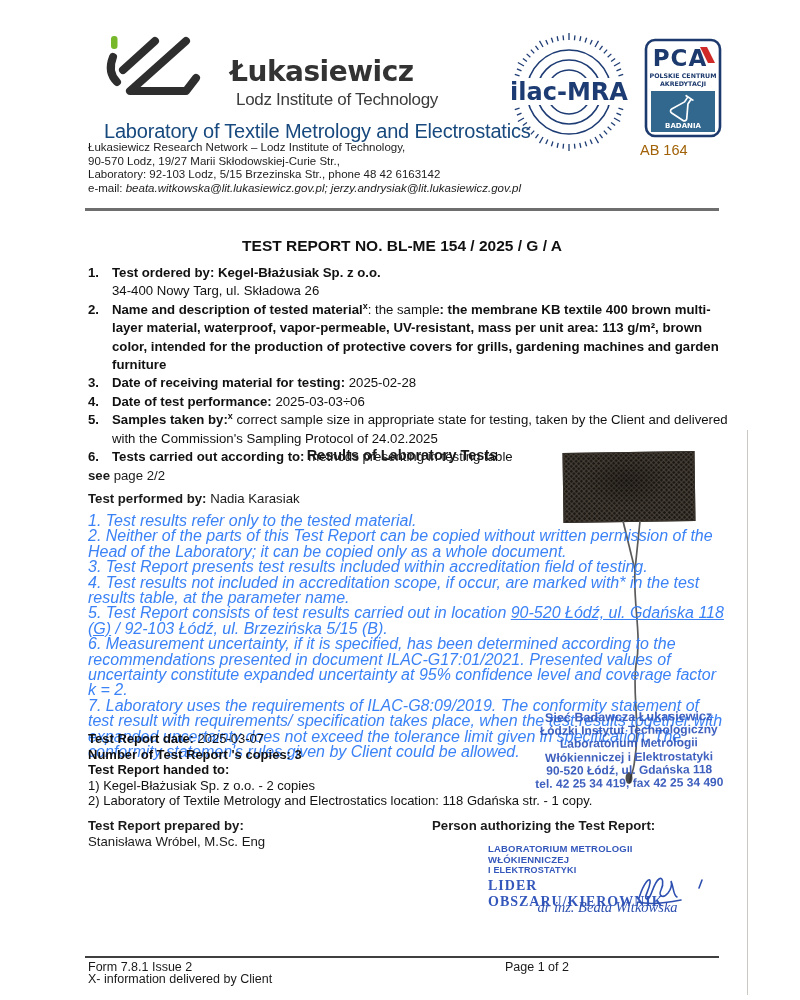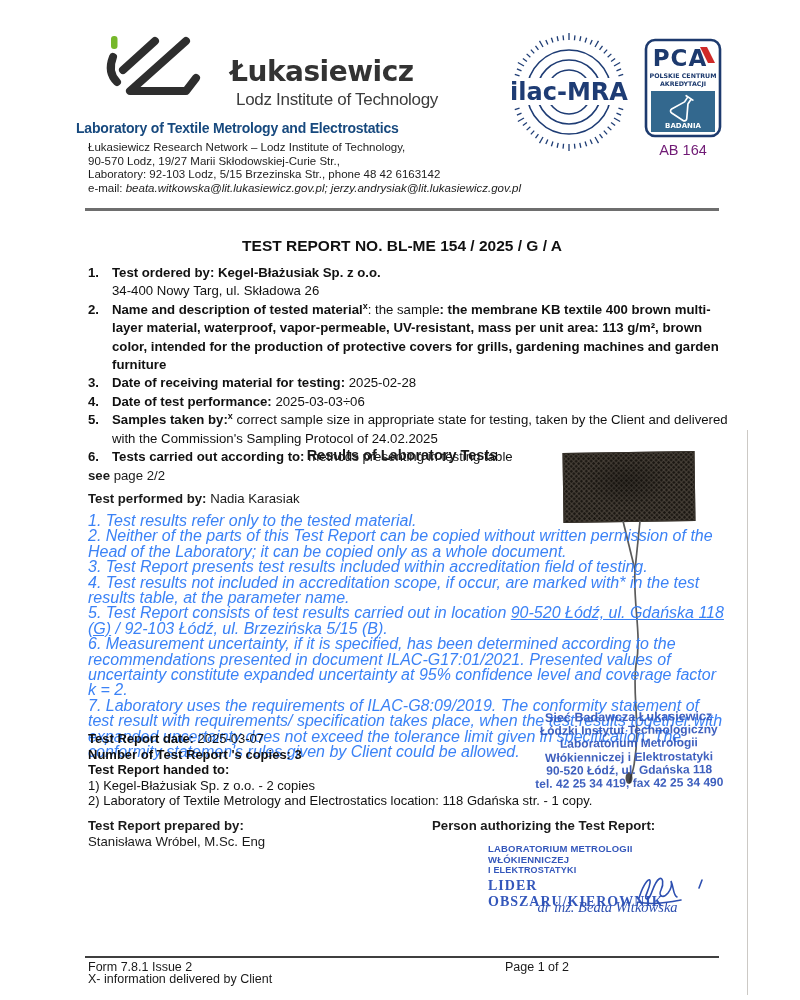--- a/index.html
+++ b/index.html
@@ -4,28 +4,28 @@
 <style>
   html,body{margin:0;padding:0;background:#fff;}
   #doc{position:relative;width:800px;height:1000px;background:#ffffff;overflow:hidden;
        font-family:"Liberation Sans",sans-serif;color:#1a1a1a;}
   .abs{position:absolute;}
   
   #logo-mark{left:98px;top:34px;width:122px;height:70px;}
   #brand{left:230px;top:55px;font-family:"DejaVu Sans",sans-serif;font-weight:bold;
          font-size:28px;letter-spacing:-0.5px;color:#333;}
   #brand-sub{left:236px;top:90px;font-size:17px;letter-spacing:-0.3px;color:#3c3c3c;}
-  #lab-title{left:76px;top:120px;font-size:14px;font-weight:bold;letter-spacing:-0.2px;color:#17497e;}
+  #lab-title{left:104px;top:120px;font-size:20px;font-weight:normal;letter-spacing:-0.2px;color:#17497e;}
   #addr{left:88px;top:141px;font-size:11.5px;line-height:13.6px;color:#1c1c1c;}
   #addr .em{font-style:italic;}
   #hr1{left:85px;top:208px;width:634px;height:3px;background:#6e6e6e;}
   
   #ilac{left:506px;top:32px;width:126px;height:122px;}
   #pca{left:644px;top:38px;width:78px;height:100px;}
-  #ab164{left:640px;top:142px;width:86px;text-align:center;font-size:14.5px;color:#701a75;}
+  #ab164{left:640px;top:142px;width:86px;font-size:14.5px;color:#a16207;}
   
   #rpt-title{left:85px;top:237px;width:634px;text-align:center;font-weight:bold;font-size:15.5px;color:#111;}
   
   #olist{left:88px;top:264px;width:640px;font-size:13.2px;line-height:18.4px;color:#111;}
   .oitem{position:relative;padding-left:24px;}
   .onum{position:absolute;left:0;top:0;font-weight:bold;}
   .b{font-weight:bold;}
   sup.x{font-size:9px;font-weight:bold;vertical-align:super;line-height:0;}
   
   #res-head{left:85px;top:447px;width:634px;text-align:center;font-weight:bold;font-size:14.5px;}

